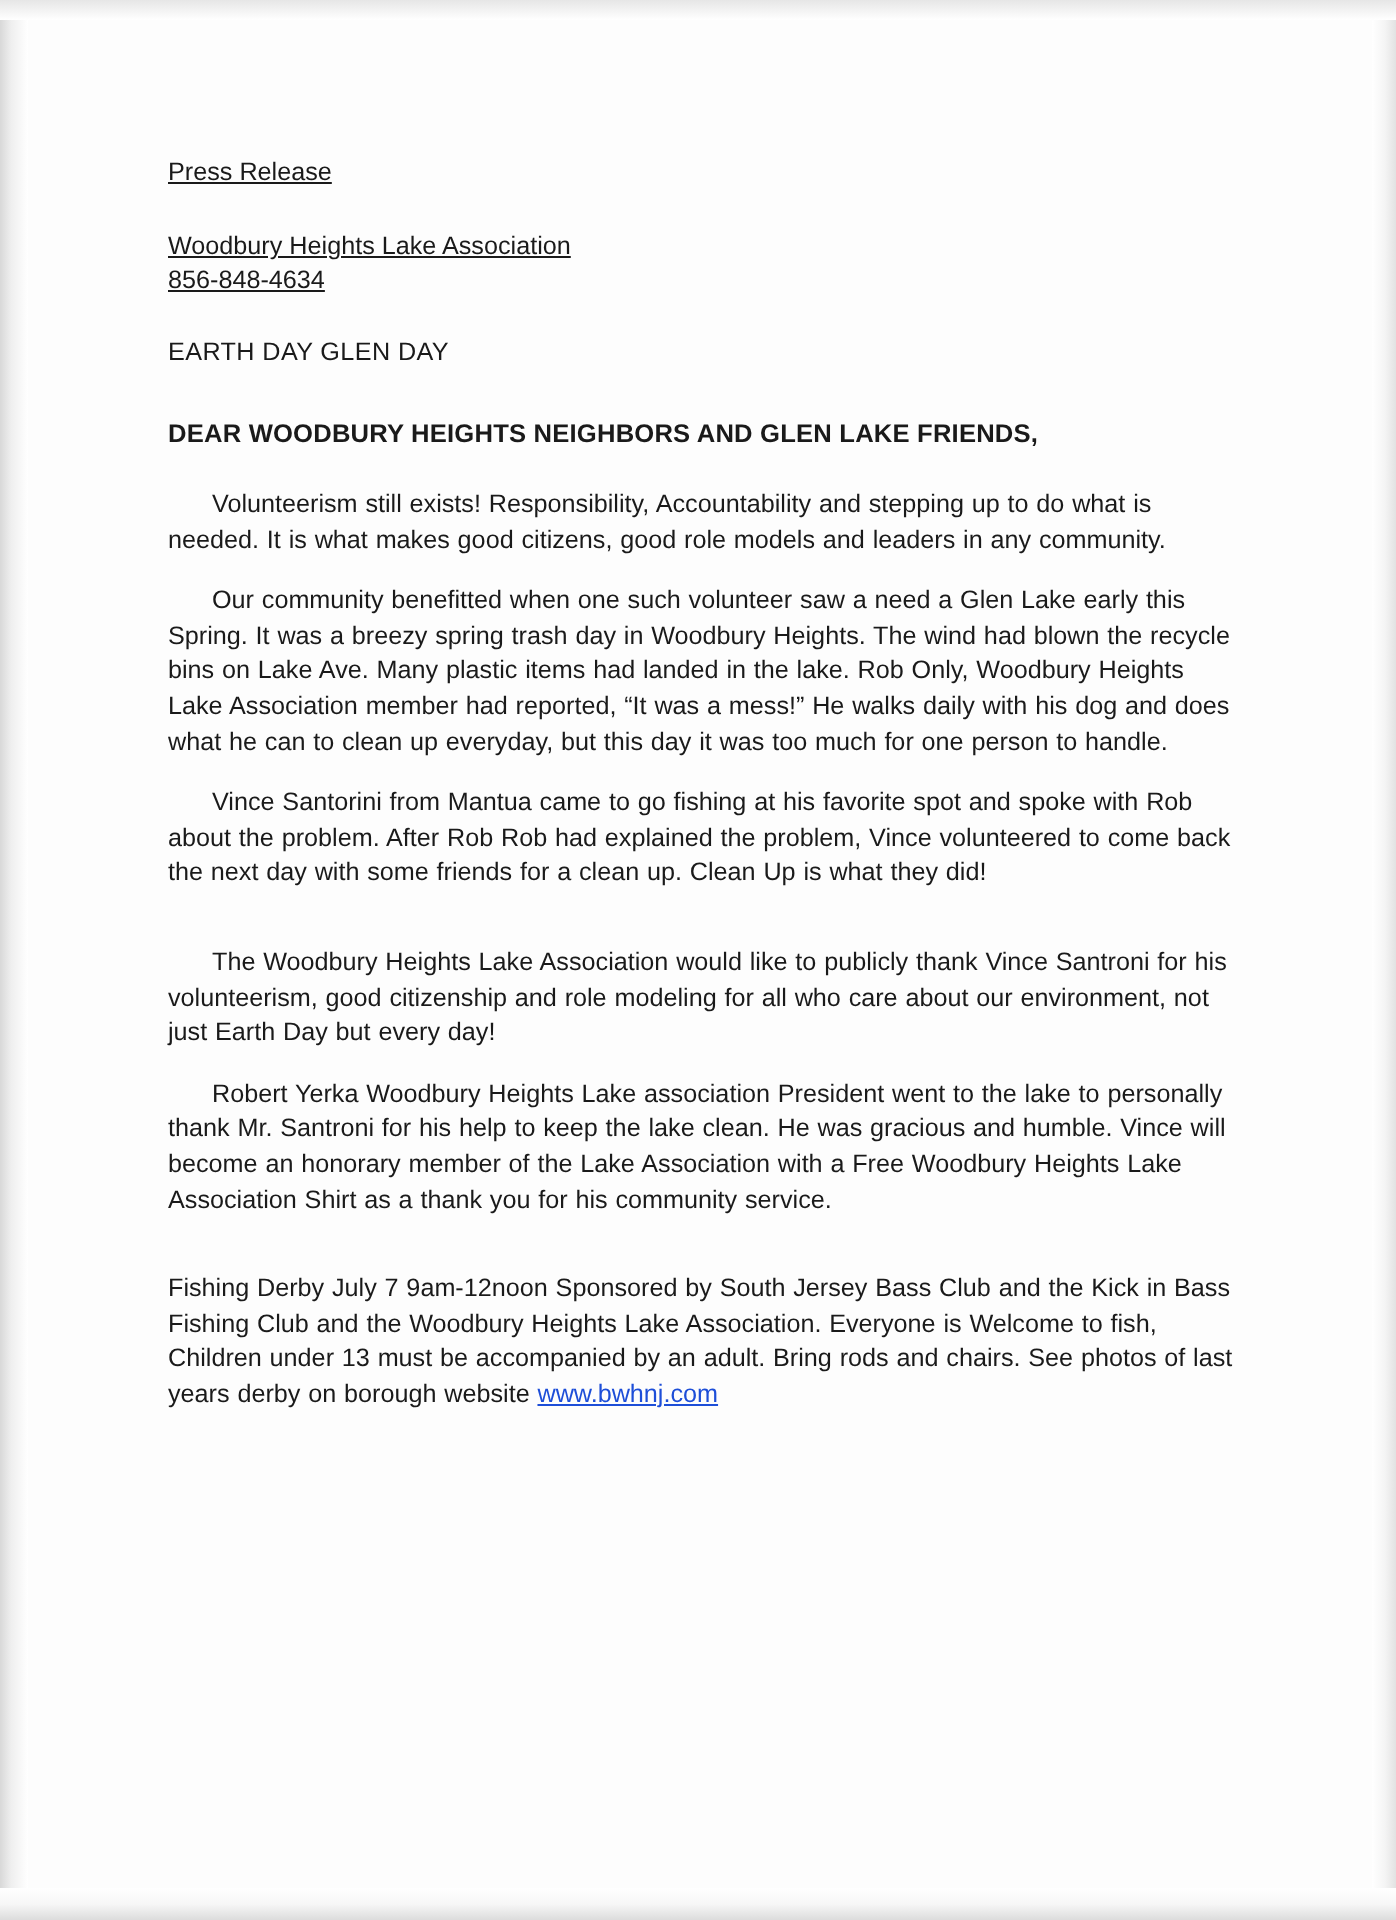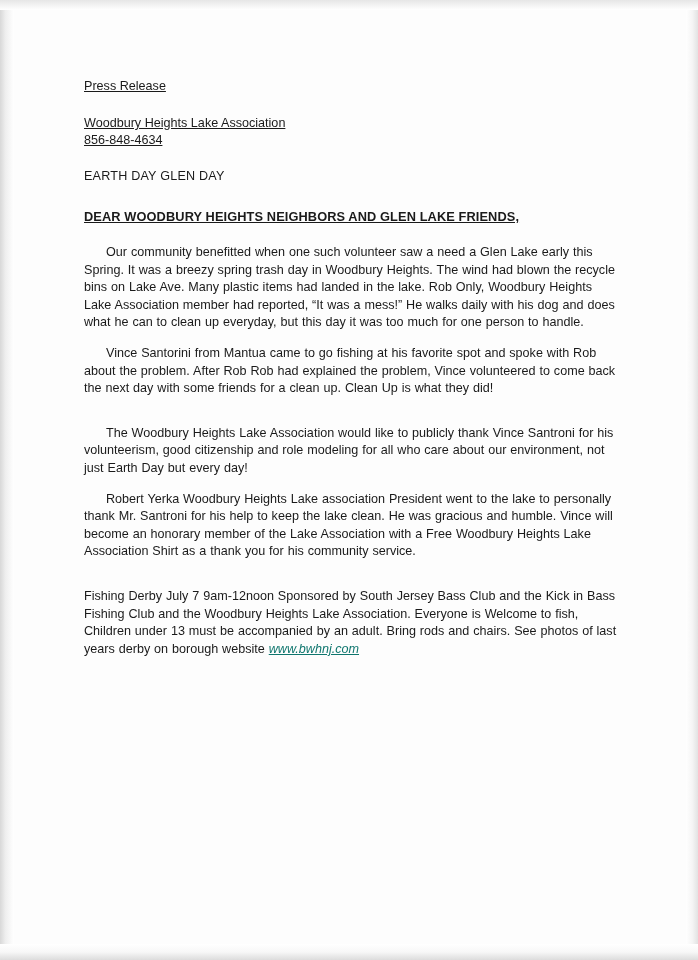--- a/index.html
+++ b/index.html
@@ -59,42 +59,40 @@
   }
   .gap-sm { height: 14px; }
   .gap-md { height: 20px; }
   .gap-lg { height: 26px; }
 
   .salutation {
     font-size: 12.8px;
     font-weight: 700;
     letter-spacing: 0.1px;
     margin: 0;
-    text-decoration: underline;
   }
   .title-caps {
     font-size: 12.6px;
     margin: 0;
     letter-spacing: 0.2px;
   }
   p.para {
     font-size: 12.6px;
     line-height: 17.6px;
     margin: 0 0 13px 0;
     text-indent: 22px;
     text-align: left;
     word-spacing: 0.4px;
   }
   p.para.noindent {
     text-indent: 0;
   }
   a.link {
-    color: #0f766e;
+    color: #1d4ed8;
     text-decoration: underline;
-    font-style: italic;
   }
 </style>
 </head>
 <body>
 
 <div class="page">
   <div class="scan-edge-left"></div>
   <div class="scan-edge-right"></div>
   <div class="scan-edge-top"></div>
   <div class="scan-edge-bottom"></div>
@@ -110,20 +108,21 @@
     <div class="gap-md"></div>
 
     <div class="title-caps">EARTH DAY GLEN DAY</div>
 
     <div class="gap-lg"></div>
 
     <div class="salutation">DEAR WOODBURY HEIGHTS NEIGHBORS AND GLEN LAKE FRIENDS,</div>
 
     <div class="gap-md"></div>
 
+    <p class="para">Volunteerism still exists!  Responsibility, Accountability and stepping up to do what is needed.  It is what makes good citizens, good role models and leaders in any community.</p>
     <p class="para">Our community benefitted when one such volunteer saw a need a Glen Lake early this Spring.  It was a breezy spring trash day in Woodbury Heights.  The wind had blown the recycle bins on Lake Ave.  Many plastic items had landed in the lake.  Rob Only, Woodbury Heights Lake Association member had reported, “It was a mess!”  He walks daily with his dog and does what he can to clean up everyday, but this day it was  too much for one person to handle.</p>
     <p class="para">Vince Santorini from Mantua came to go fishing at his favorite spot and spoke with Rob about the problem.  After Rob Rob had explained the problem, Vince volunteered to come back the next day with some friends for a clean up.  Clean Up is what they did!</p>
 
     <div class="gap-sm"></div>
 
     <p class="para">The Woodbury Heights Lake Association would like to publicly thank Vince Santroni for his volunteerism, good citizenship and role modeling for all who care about our environment, not just Earth Day but every day!</p>
     <p class="para">Robert Yerka Woodbury Heights Lake association President went to the lake to personally thank Mr. Santroni for his help to keep the lake clean.  He was gracious and humble.  Vince will become an honorary member of the Lake Association with a Free Woodbury Heights Lake Association Shirt as a thank you for his community service.</p>
 
     <div class="gap-sm"></div>
 

